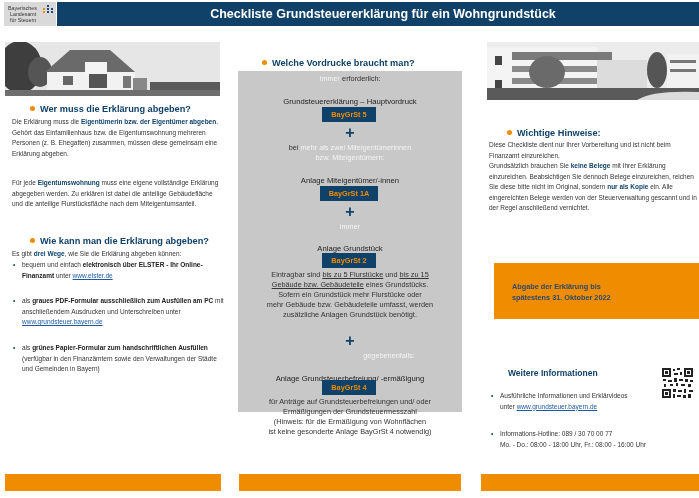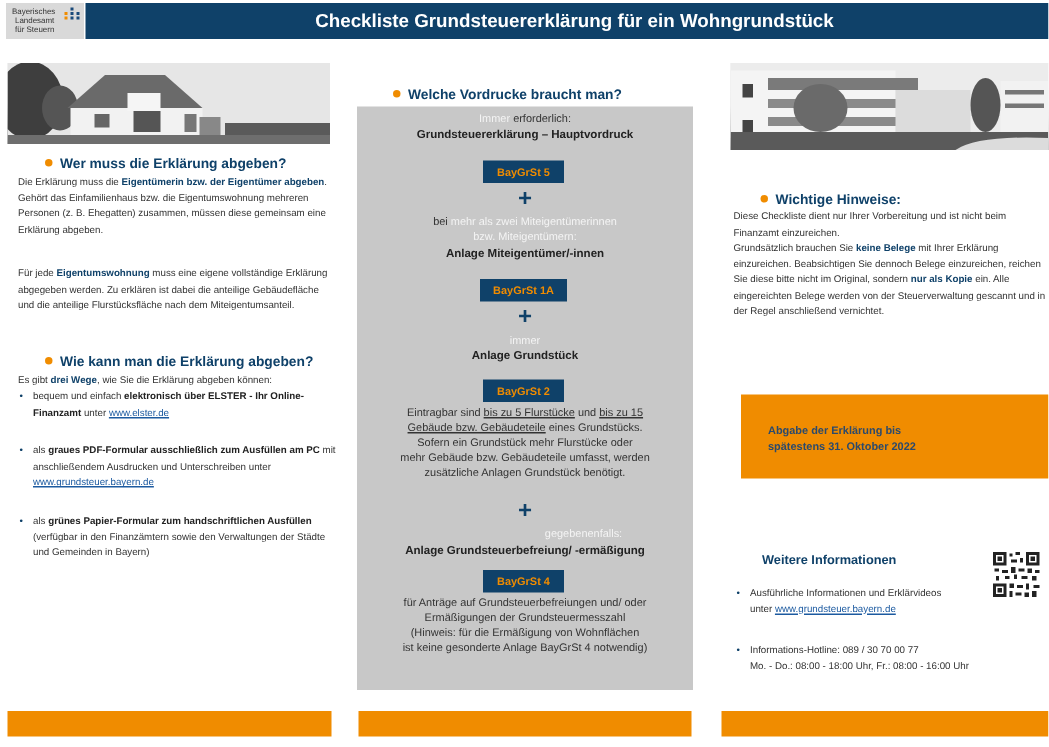--- a/index.html
+++ b/index.html
@@ -24,24 +24,24 @@
   .para b { color: #0f4169; }
   .link { color: #1c5aa0; text-decoration: underline; }
 
   .ul-item { position: absolute; font-size: 6.5px; line-height: 10.6px; color: #333; padding-left: 10px; }
   .ul-item::before { content: "\2022"; position: absolute; left: 1px; top: 0; color: #0f4169; }
   .ul-item b { color: #222; }
 
   .orange-bar { position: absolute; height: 17px; background: #f08c00; top: 474px; }
 
   
-  .mid-panel { position: absolute; left: 238px; top: 71px; width: 224px; height: 389px; background: #c8c8c8; }
+  .mid-panel { position: absolute; left: 238px; top: 71px; width: 224px; height: 341px; background: #c8c8c8; }
   .mid-line { position: absolute; left: 0; width: 224px; text-align: center; font-size: 7.3px; line-height: 10px; color: #333; }
   .mid-line.white { color: #f4f4f4; }
-  .mid-line.bold { font-weight: bold; font-size: 7.7px; color: #222; }
+  .mid-line.bold { font-weight: normal; font-size: 7.7px; color: #222; margin-top: 12px; }
   .mid-line .w { color: #f4f4f4; }
   .mid-line u { text-decoration: underline; }
   .badge { position: absolute; left: 84px; width: 54px; height: 15px; background: #0f4169; color: #f08c00; font-weight: bold; font-size: 7.3px; line-height: 15px; text-align: center; }
   .plus { position: absolute; left: 0; width: 224px; text-align: center; color: #0f4169; font-weight: bold; font-size: 16px; line-height: 14px; }
 
   .deadline { position: absolute; left: 494px; top: 263px; width: 205px; height: 56px; background: #f08c00; }
   .deadline-text { position: absolute; left: 18px; top: 19px; font-weight: bold; color: #2c4a6b; font-size: 7.3px; line-height: 10.5px; }
 
   .qr { position: absolute; left: 661px; top: 367px; width: 33px; height: 32px; background: #fff; }
 </style>

